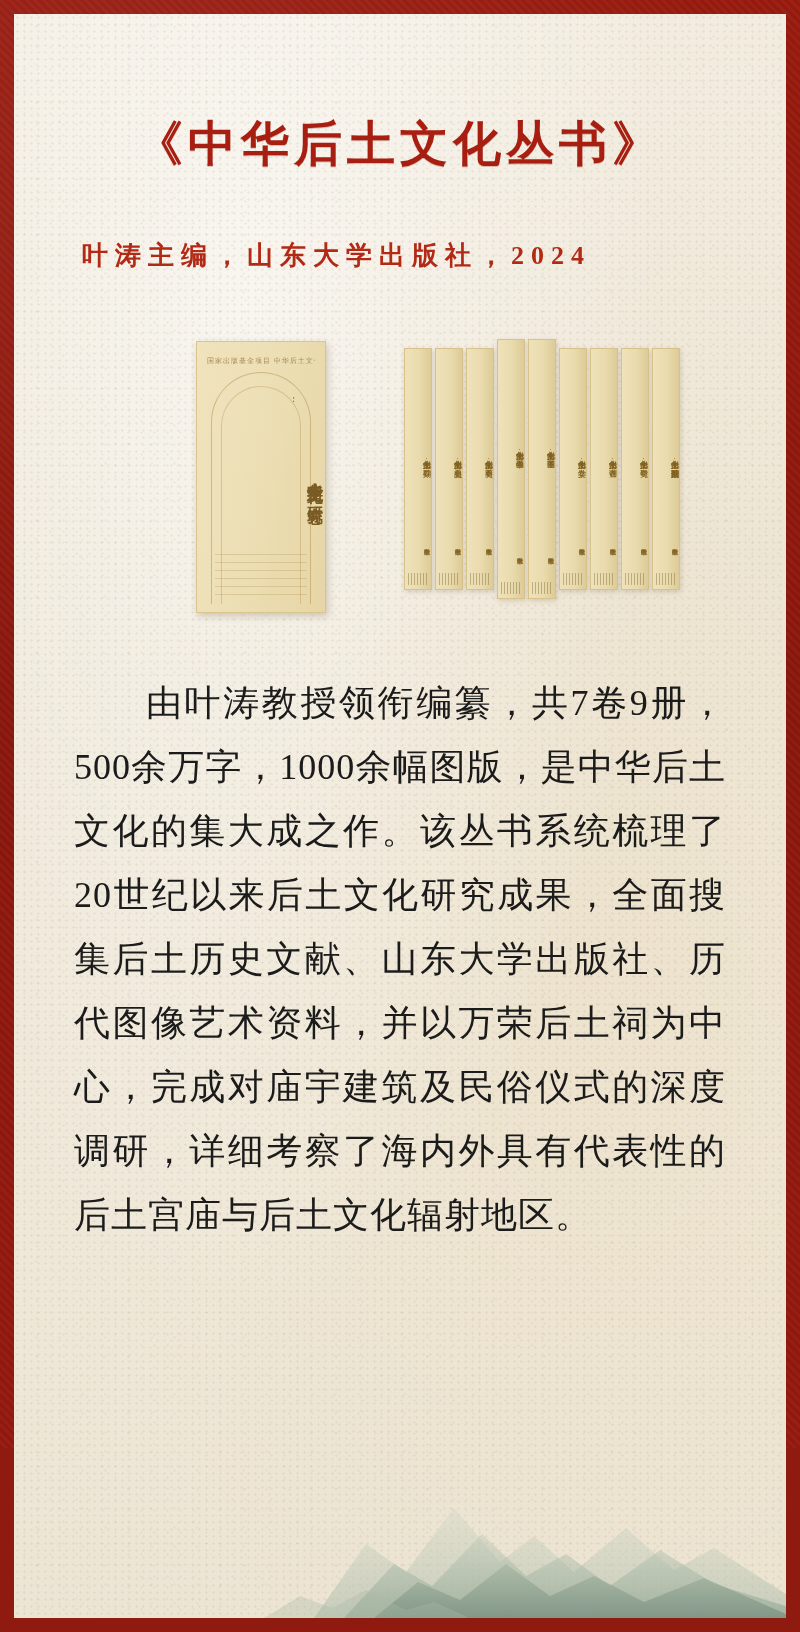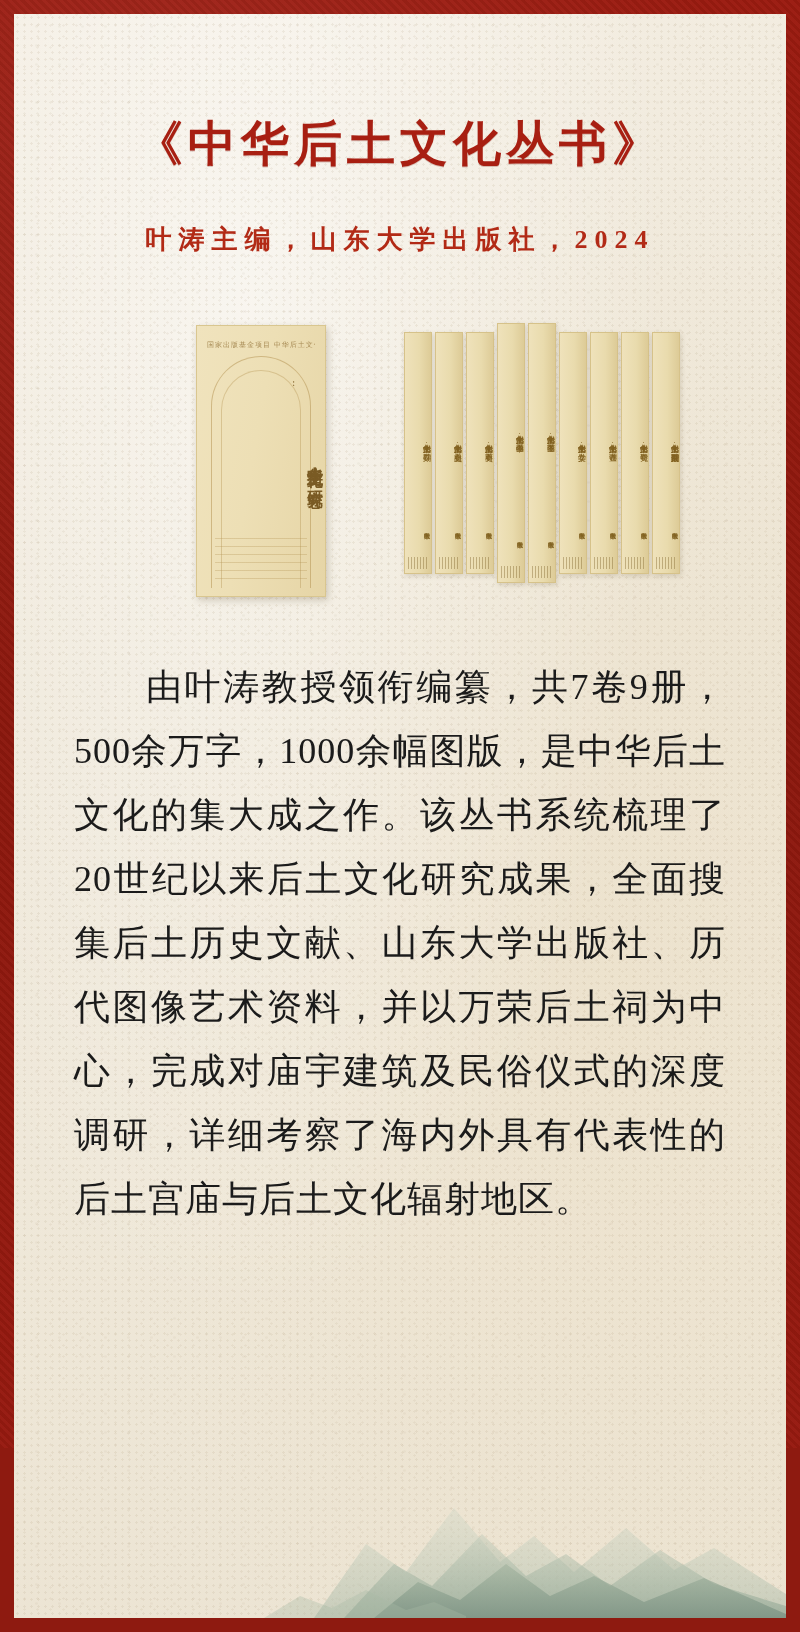--- a/index.html
+++ b/index.html
@@ -73,23 +73,23 @@
     text-align: center;
     color: #a81f12;
     font-size: 48px;
     font-weight: bold;
     letter-spacing: 5px;
     font-family: "Liberation Serif", "DejaVu Serif", serif;
     text-shadow: 0 1px 0 rgba(120,30,18,0.25);
   }
 
   .subtitle {
-    margin: 0;
+    margin: 16px;
     padding-top: 46px;
-    text-align: center;
+    text-align: left;
     color: #b22a16;
     font-size: 26px;
     font-weight: bold;
     letter-spacing: 7px;
     font-family: "Liberation Serif", "DejaVu Serif", serif;
   }
 
   
   .books-figure {
     position: relative;

